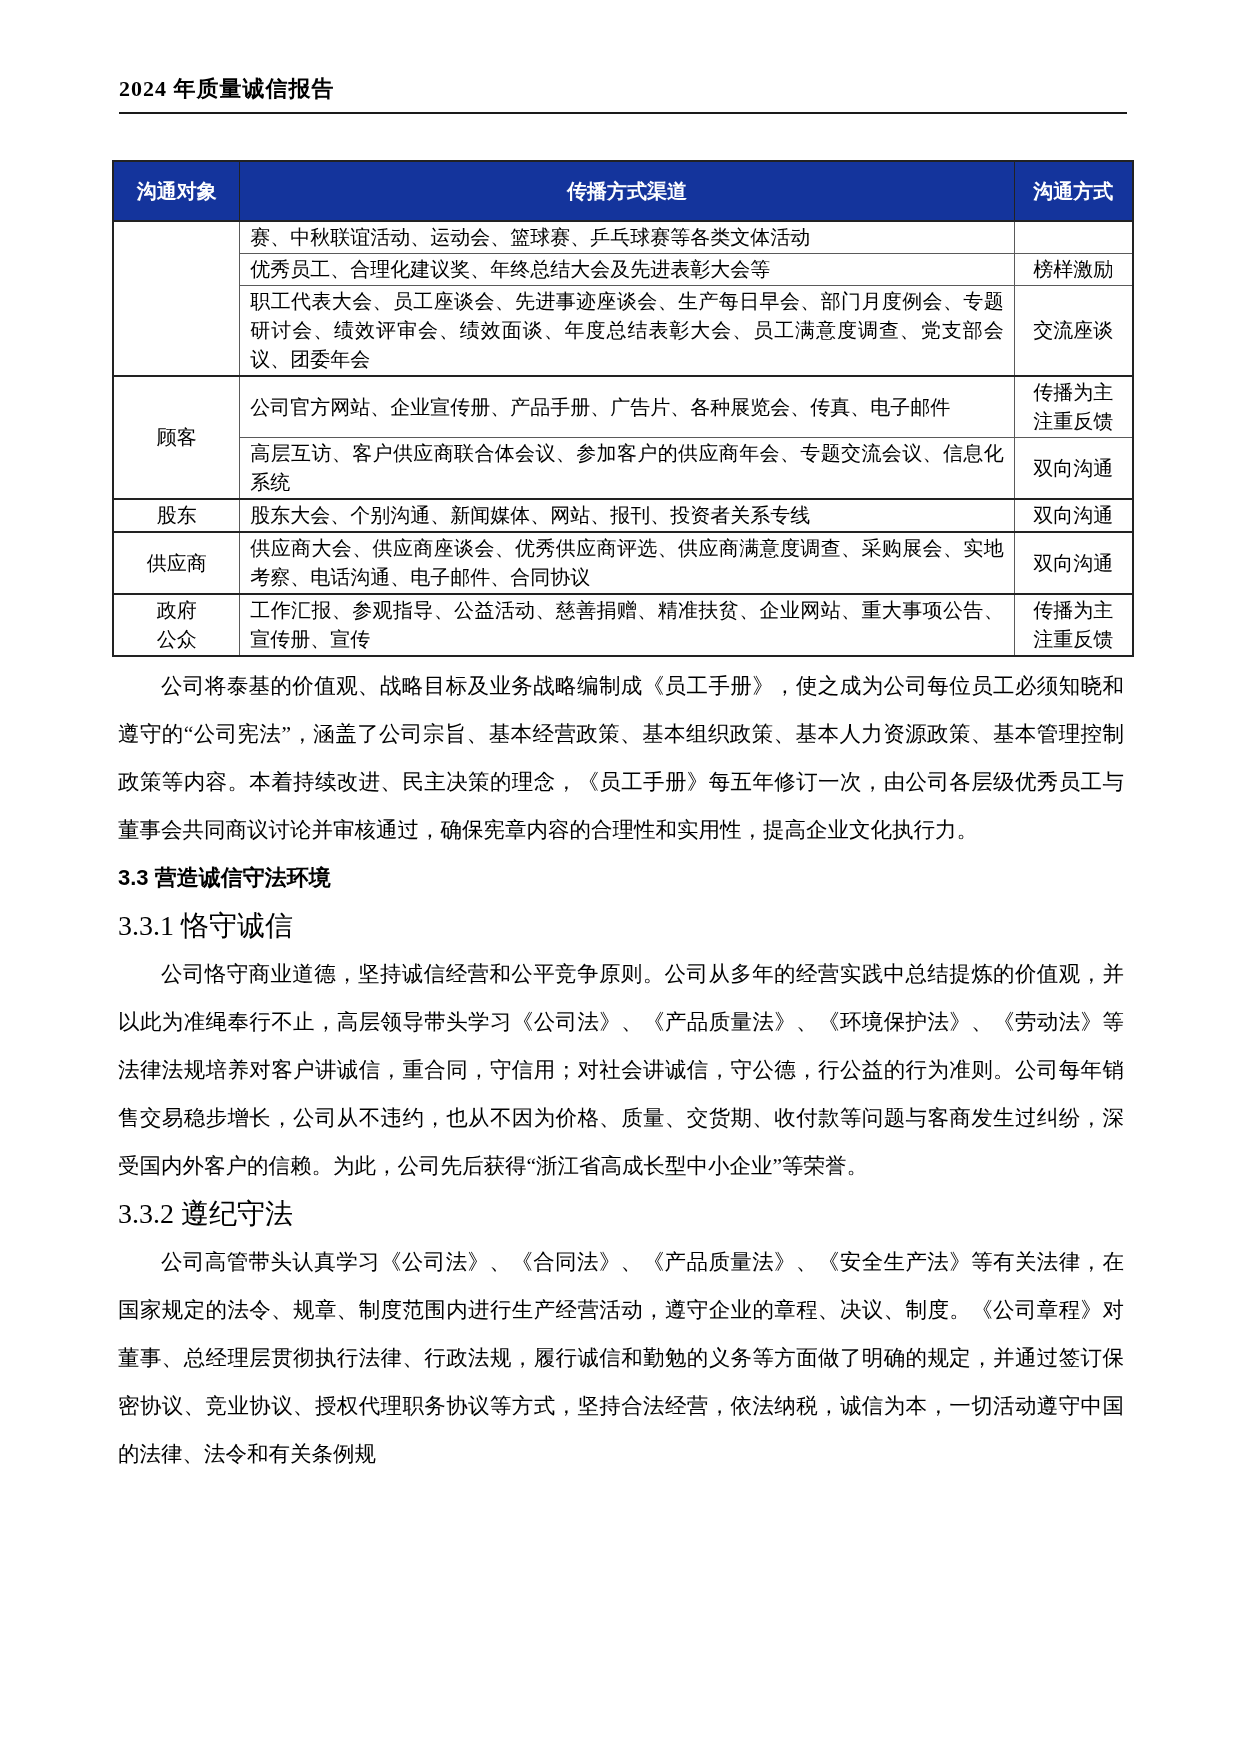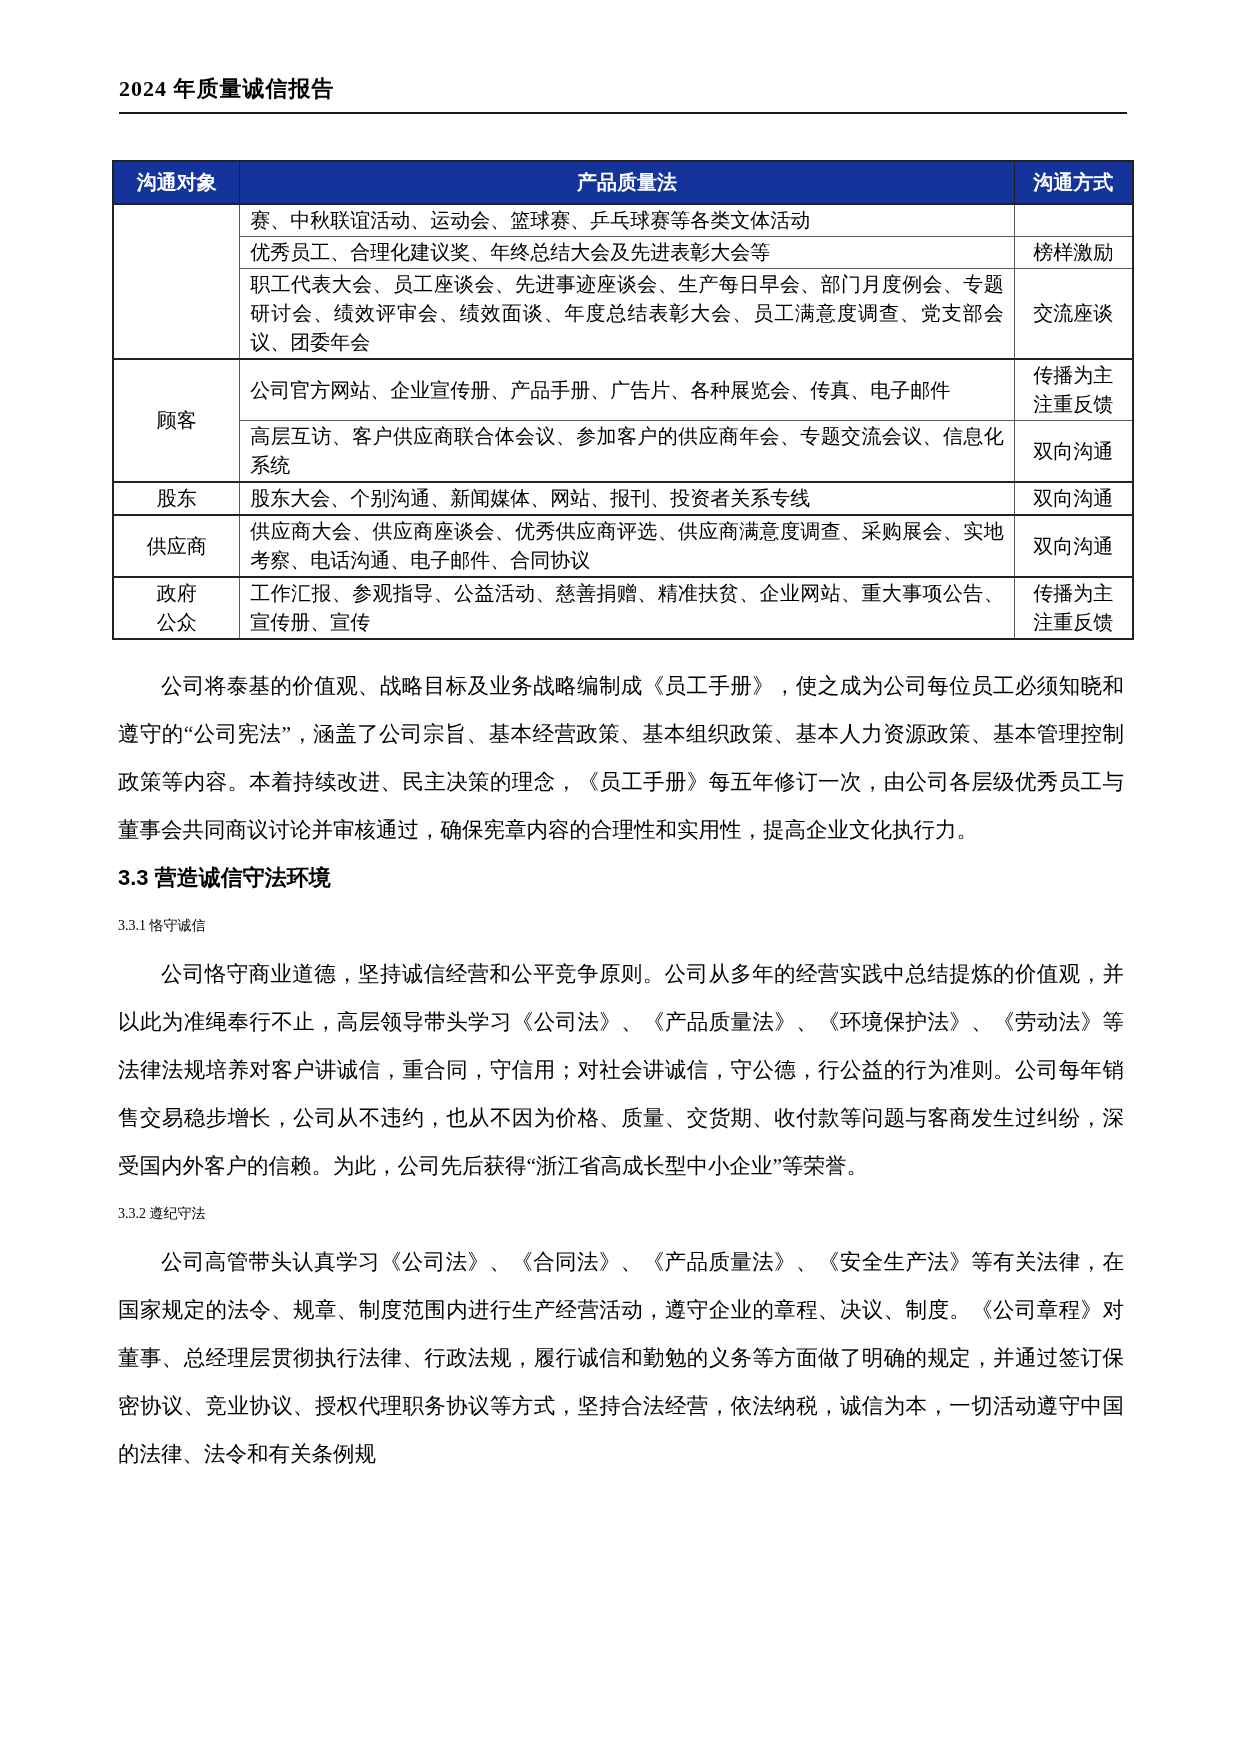--- a/index.html
+++ b/index.html
@@ -32,21 +32,21 @@
     border:2px solid #222;
     font-family:"Liberation Serif","DejaVu Serif",serif;
     font-size:20px;
   }
   .comm-table th {
     background:#14349C;
     color:#ffffff;
     font-family:"Liberation Sans","DejaVu Sans",sans-serif;
     font-weight:bold;
     font-size:20px;
-    height:43px;
+    height:60px;
     text-align:center;
     border:1px solid #222;
   }
   .comm-table td {
     border:1px solid #5a5a5a;
     padding:1px 10px;
     line-height:29px;
     vertical-align:middle;
   }
   .comm-table tr.group-start td { border-top:2px solid #222; }
@@ -63,21 +63,21 @@
   }
   .body-para { text-indent:2em; }
   .h-major {
     font-family:"Liberation Sans","DejaVu Sans",sans-serif;
     font-weight:bold;
     font-size:22px;
     text-align:left;
   }
   .h-minor {
     font-weight:normal;
-    font-size:14px;
+    font-size:28px;
     text-align:left;
   }
 
   
   .page-footer {
     position:absolute; top:1612px; left:0; width:100%;
     text-align:center;
     font-size:19px;
   }
 </style>
@@ -92,21 +92,21 @@
 
   <table class="comm-table">
     <colgroup>
       <col style="width:127px">
       <col style="width:776px">
       <col style="width:119px">
     </colgroup>
     <thead>
       <tr>
         <th>沟通对象</th>
-        <th>产品质量法</th>
+        <th>传播方式渠道</th>
         <th>沟通方式</th>
       </tr>
     </thead>
     <tbody>
       <tr class="group-start">
         <td class="cell-target" rowspan="3"></td>
         <td class="cell-channel">赛、中秋联谊活动、运动会、篮球赛、乒乓球赛等各类文体活动</td>
         <td class="cell-method"></td>
       </tr>
       <tr>

